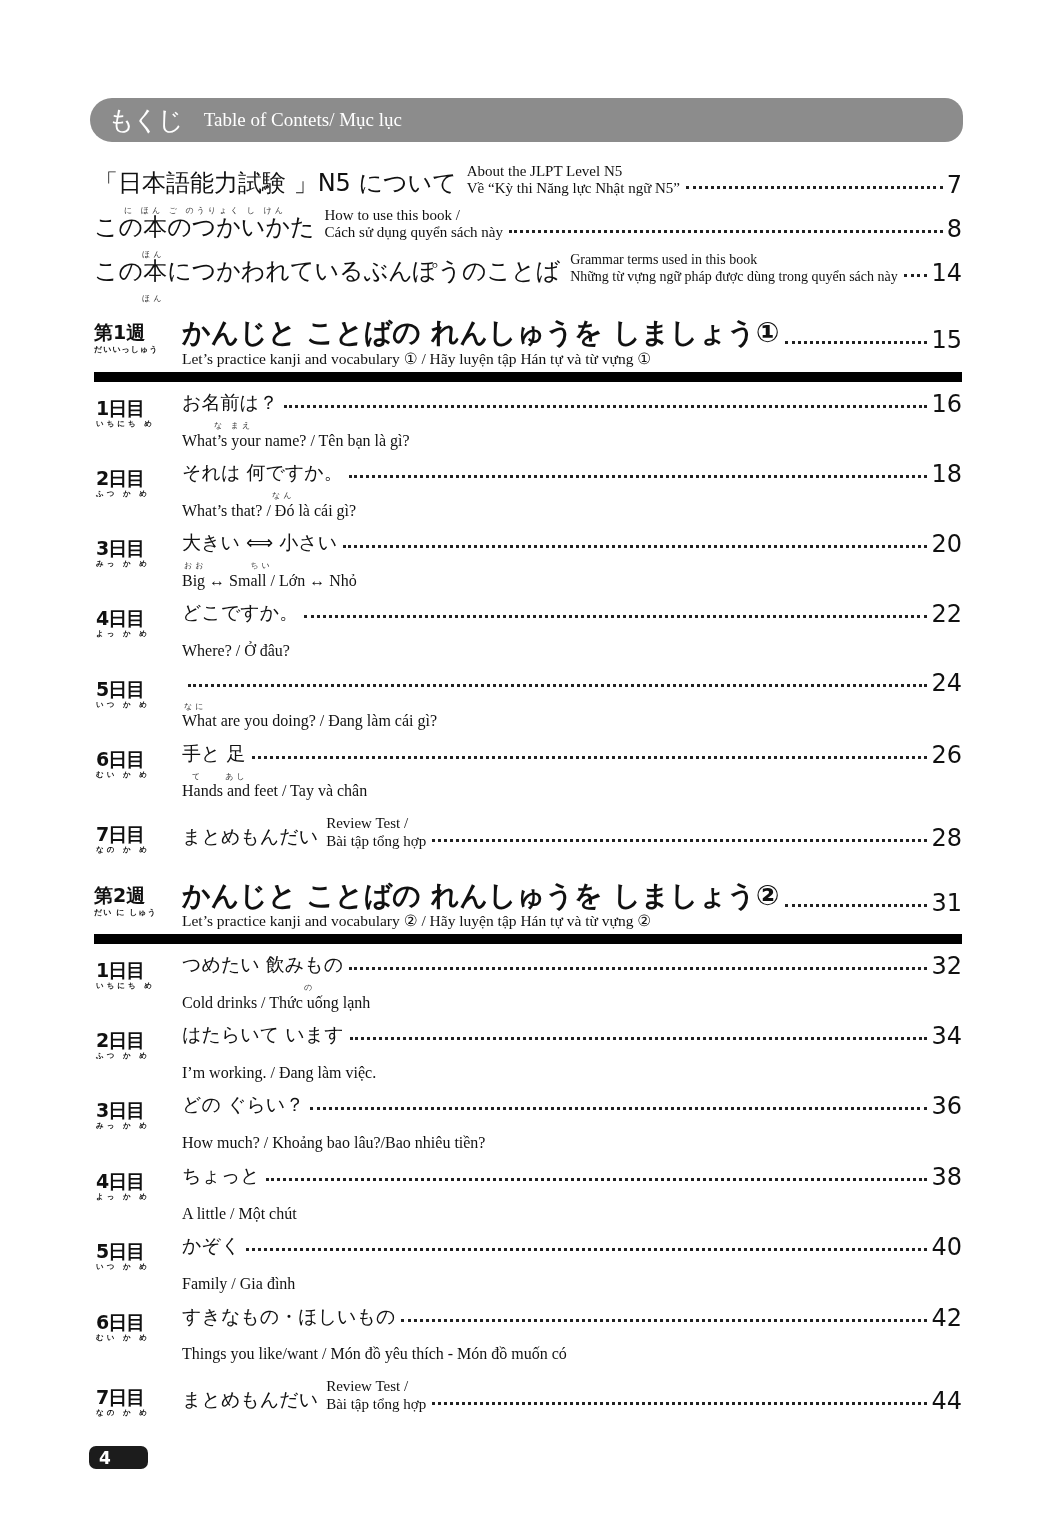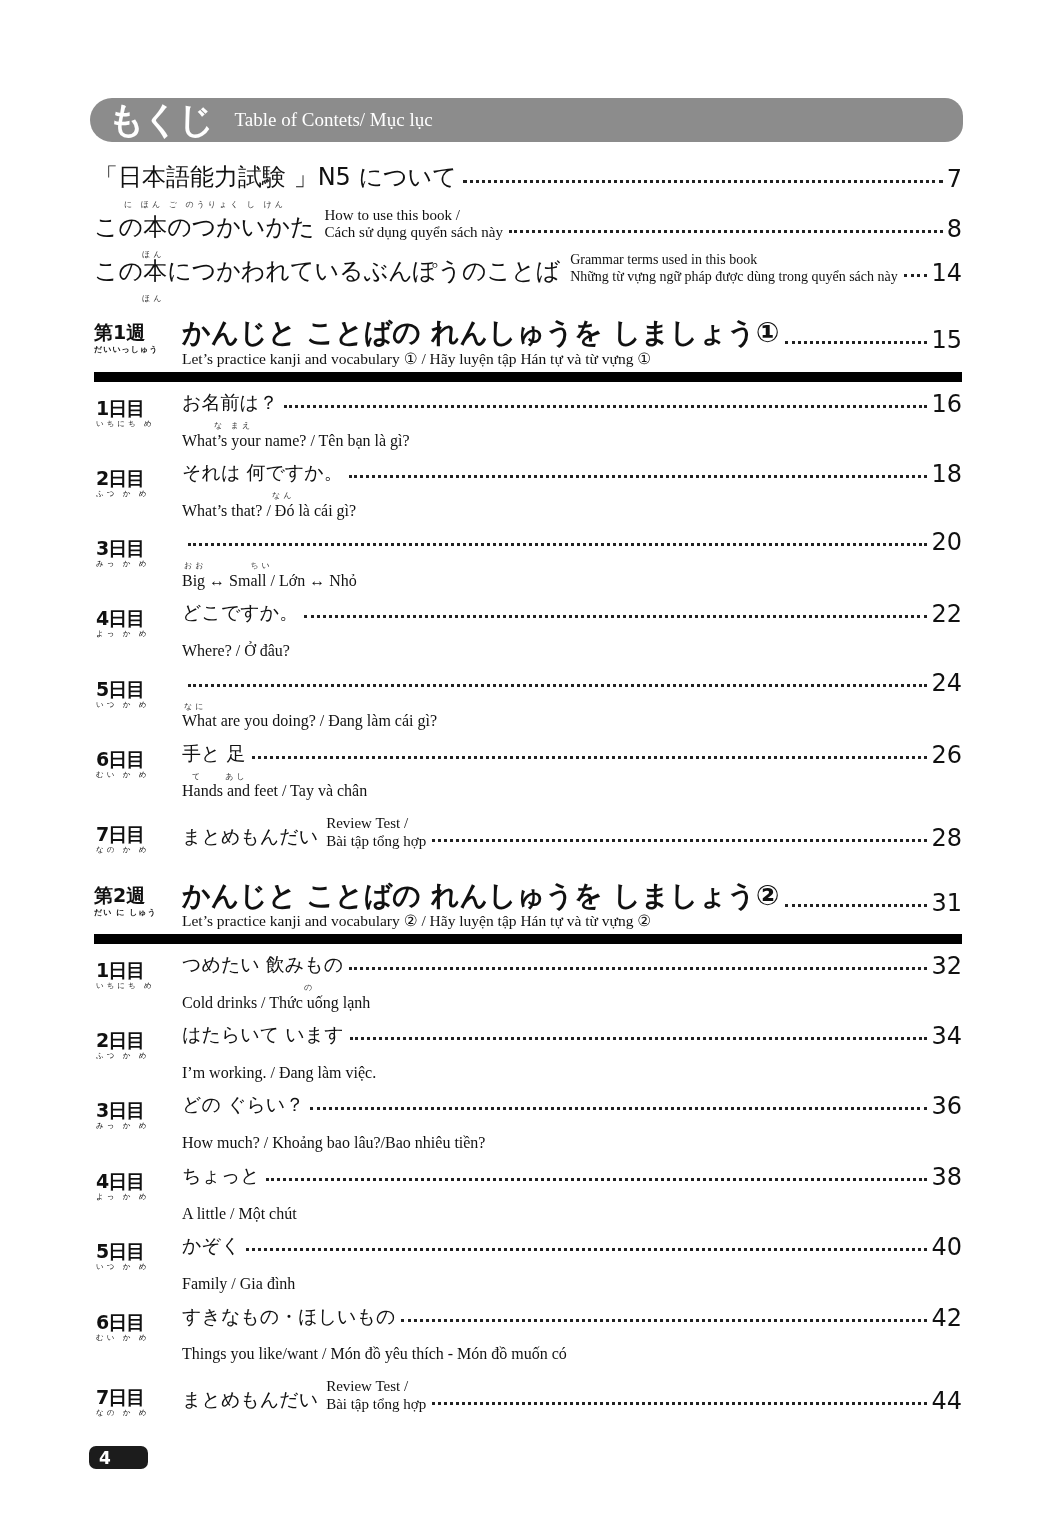--- a/index.html
+++ b/index.html
@@ -1,48 +1,52 @@
 <!DOCTYPE html>
 <html><head>
 <meta charset="utf-8">
 <style>
 *{box-sizing:border-box;margin:0;padding:0}
 html,body{width:1063px;height:1536px;background:#fff;overflow:hidden}
 body{position:relative;font-family:"DejaVu Sans",sans-serif;color:#111}
 .header{position:absolute;left:90px;top:98px;width:873px;height:44px;background:#8c8c8c;border-radius:22px 18px 18px 22px;display:flex;align-items:center;padding-left:18px}
-.header .jp{font-family:"DejaVu Sans",sans-serif;font-weight:bold;font-size:36px;color:#fff;letter-spacing:-2px}
+.header .jp{font-family:"DejaVu Sans",sans-serif;font-weight:normal;font-size:26px;color:#fff;letter-spacing:-2px}
 .header .en{font-family:"Liberation Serif",serif;font-size:19px;color:#fff;margin-left:22px}
 .row{position:absolute;left:94px;right:105px;display:flex;align-items:flex-end}
 .row .dots{flex:1;border-bottom:3px dotted #222;margin:0 4px 8px 6px;height:3px}
 .row .page{font-family:"DejaVu Sans",sans-serif;font-size:24px;line-height:24px;margin-right:-4px}
 .intro .title{font-size:24px;line-height:28px;white-space:nowrap;position:relative}
 .ruby{position:absolute;font-size:8px;color:#333;white-space:nowrap;letter-spacing:3px}
 .intro .desc{font-family:"Liberation Serif",serif;font-size:15px;line-height:17px;margin-left:10px;white-space:nowrap}
 .week .label{position:absolute;left:94px;font-weight:bold;font-size:19px}
 .week .label .r{display:block;font-size:8px;font-weight:bold;letter-spacing:1px;margin-top:-2px}
 .week .title{font-weight:bold;font-size:28px;white-space:nowrap}
 .week .sub{position:absolute;left:182px;font-family:"Liberation Serif",serif;font-size:15.5px}
 .bar{position:absolute;left:94px;width:868px;height:10px;background:#000}
 .day{position:absolute;left:96px;font-weight:bold;font-size:19px;letter-spacing:-1px}
-.day .r{display:block;font-size:7.5px;font-weight:normal;letter-spacing:3px;margin-top:-3px}
+.day .r{display:block;font-size:7.5px;font-weight:bold;letter-spacing:3px;margin-top:-3px}
 .lesson .title{font-size:19px;white-space:nowrap;position:relative}
 .lsub{position:absolute;left:182px;font-family:"Liberation Serif",serif;font-size:16px}
 .pagenum{position:absolute;left:89px;top:1446px;width:59px;height:23px;background:#1c1c1c;border-radius:7px;color:#fff;font-weight:bold;font-size:17px;display:flex;align-items:center;padding-left:10px}
 .rv{font-family:"Liberation Serif",serif;font-size:15px;line-height:18px;margin-left:8px;white-space:nowrap}
 </style>
 </head>
 <body>
 
 <div class="header">
   <span class="jp">もくじ</span>
   <span class="en">Table of Contets/ Mục lục</span>
 </div>
 
 <div class="row intro" style="top:163px">
   <span class="title"><span>「日本語能力試験 」N5 について</span><span class="ruby" style="left:30px;top:28px">に ほん ご のうりょく し けん</span></span>
+  <span class="desc">
+      <span style="display:block">About  the JLPT Level N5</span>
+      <span style="display:block">Về “Kỳ thi Năng lực Nhật ngữ N5”</span>
+    </span>
   <span class="dots"></span>
   <span class="page">7</span>
 </div>
 <div class="row intro" style="top:207px">
   <span class="title"><span>この本のつかいかた</span><span class="ruby" style="left:48px;top:28px">ほん</span></span>
   <span class="desc">
       <span style="display:block">How to use this book /</span>
       <span style="display:block">Cách sử dụng quyển sách này</span>
     </span>
   <span class="dots"></span>
@@ -83,20 +87,21 @@
   <div class="row" style="top:460px;left:182px">
       <span class="title">それは 何ですか。</span>
       <span class="dots"></span>
       <span class="page">18</span>
     </div>
   <div class="ruby" style="left:272px;top:490px">なん</div>
   <div class="lsub" style="top:502px">What’s that? / Đó là cái gì?</div>
 
   <div class="day" style="top:536px"><span>3日目</span><span class="r">みっ か め</span></div>
   <div class="row" style="top:530px;left:182px">
+      <span class="title">大きい ⟺ 小さい</span>
       <span class="dots"></span>
       <span class="page">20</span>
     </div>
   <div class="ruby" style="left:184px;top:560px">おお　　　　ちい</div>
   <div class="lsub" style="top:572px">Big ↔ Small / Lớn ↔ Nhỏ</div>
 
   <div class="day" style="top:606px"><span>4日目</span><span class="r">よっ か め</span></div>
   <div class="row" style="top:600px;left:182px">
       <span class="title">どこですか。</span>
       <span class="dots"></span>

